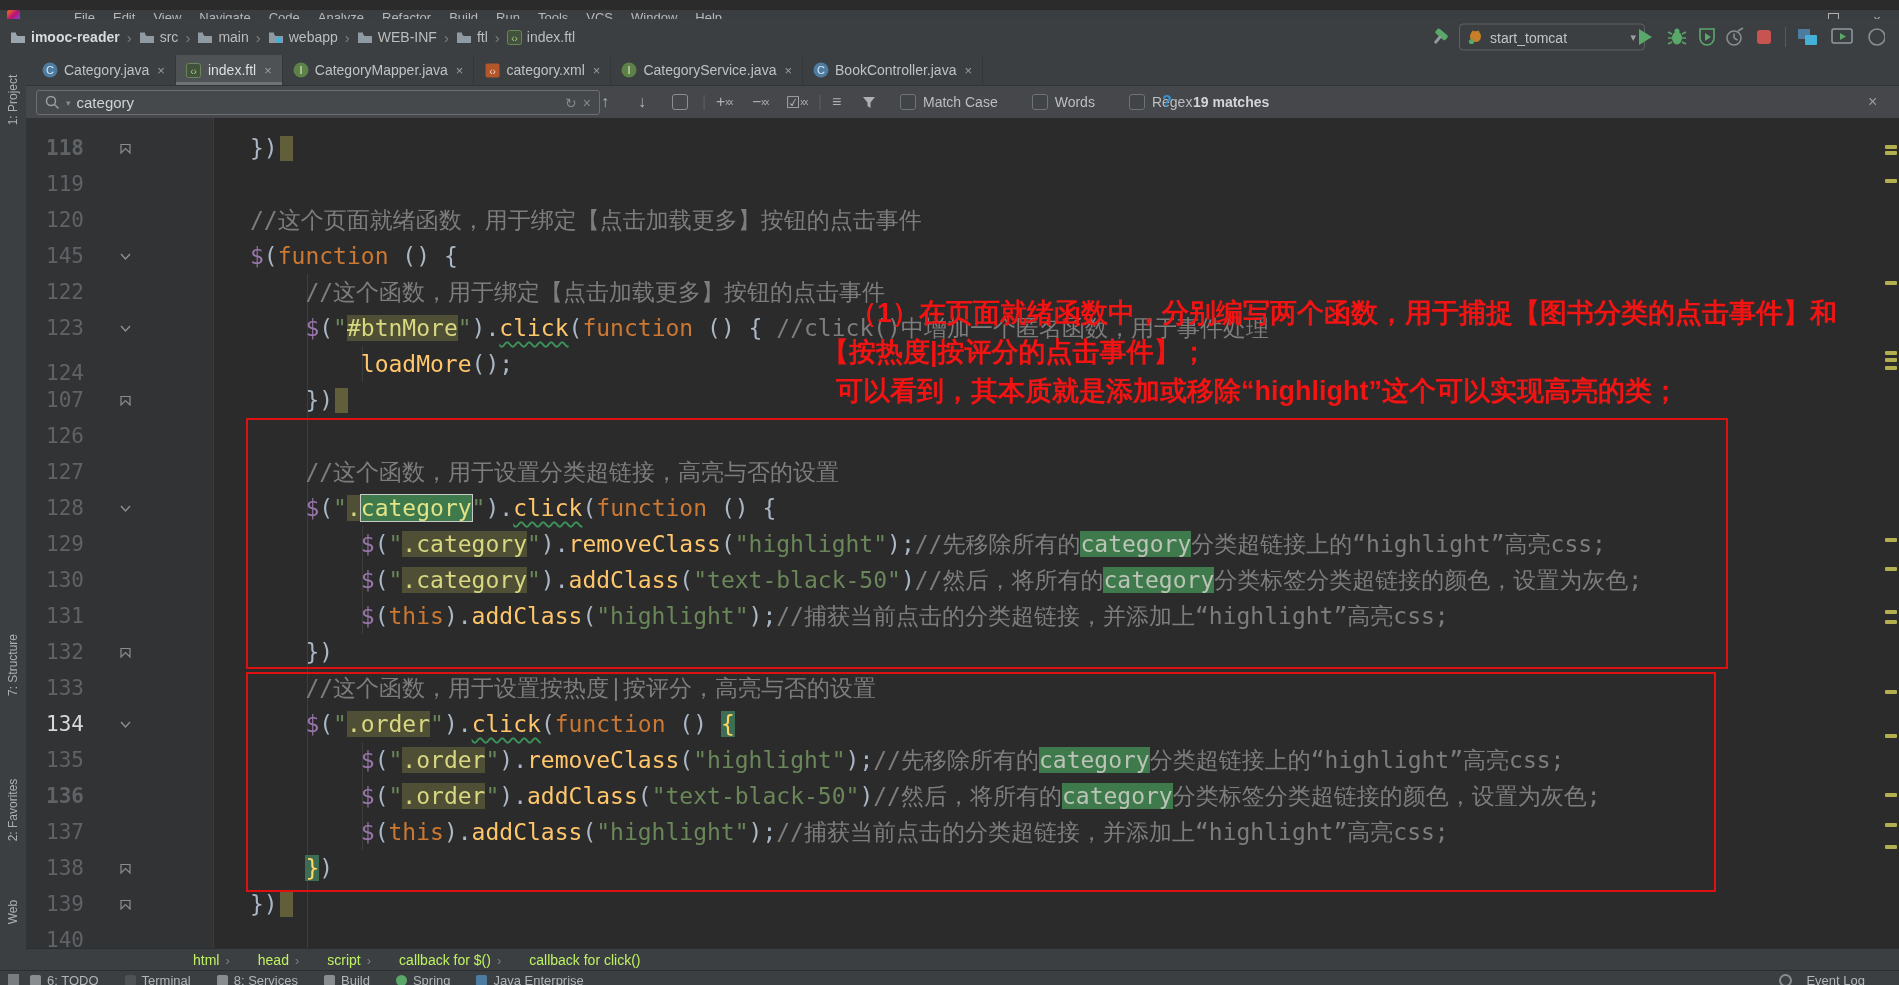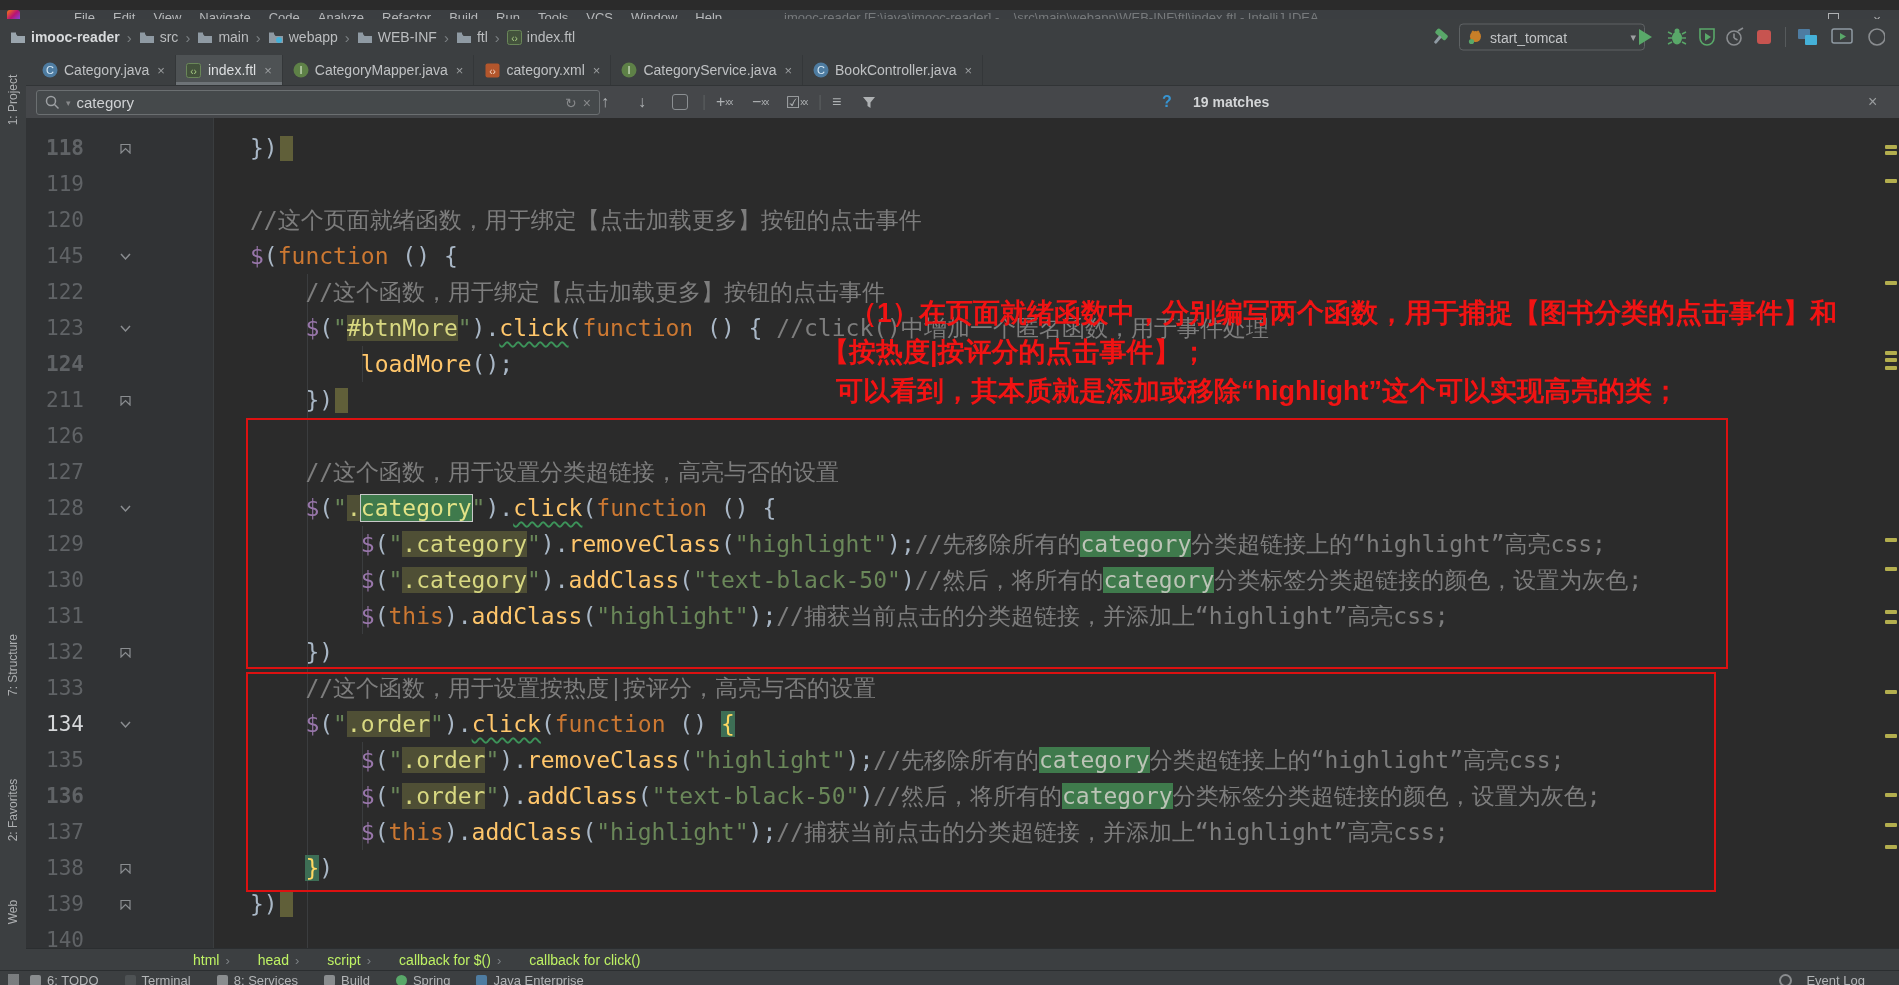--- a/index.html
+++ b/index.html
@@ -114,21 +114,20 @@
         <span class="menu-item"><u>C</u>ode</span>
         <span class="menu-item">Analy<u>z</u>e</span>
         <span class="menu-item"><u>R</u>efactor</span>
         <span class="menu-item"><u>B</u>uild</span>
         <span class="menu-item">R<u>u</u>n</span>
         <span class="menu-item"><u>T</u>ools</span>
         <span class="menu-item">VC<u>S</u></span>
         <span class="menu-item"><u>W</u>indow</span>
         <span class="menu-item"><u>H</u>elp</span>
       </nav>
-    <span id="win-title">imooc-reader [E:\java\imooc-reader] - ...\src\main\webapp\WEB-INF\ftl\index.ftl - IntelliJ IDEA</span>
     <div id="win-buttons">
       <span class="winbtn">—</span>
       <span class="winbtn"><span class="boxglyph"></span></span>
       <span class="winbtn">×</span>
     </div>
   </div>
 
   <div id="toolbar">
     <div id="crumbs">
         <span class="crumb crumb-root">
@@ -366,20 +365,34 @@
     <span class="sctrl" style="left:690px;">+<span class="subxx">xx</span></span>
     <span class="sctrl" style="left:726px;">−<span class="subxx">xx</span></span>
     <span class="sctrl" style="left:760px;">☑<span class="subxx">xx</span></span>
     <span class="sctrl" style="left:792px;color:#585c5e;">|</span>
     <span class="sctrl" style="left:806px;">≡</span>
     <span class="sctrl" style="left:836px;">
       <svg width="14" height="13">
           <path d="M1 1 H13 L8.5 6.5 V12 L5.5 10 V6.5 Z" fill="#aeb1b3"></path>
         </svg>
     </span>
+    <span class="sctrl" style="left: 874px; gap: 34px; display: flex;" id="search-options">
+        <span class="opt">
+          <span class="cbx"></span>
+          <span>Match Case</span>
+        </span>
+        <span class="opt">
+          <span class="cbx"></span>
+          <span>Words</span>
+        </span>
+        <span class="opt">
+          <span class="cbx"></span>
+          <span>Regex</span>
+        </span>
+      </span>
     <span class="sctrl" style="left:1136px;" id="help-q">?</span>
     <span class="sctrl" style="left:1167px;" id="matches-label">19 matches</span>
     <span class="sctrl" style="left:1842px;color:#9a9d9f;">×</span>
   </div>
 
   <div id="editor">
     <div id="gutter">
         <div class="lnum" style="top: 12px; font-weight: bold;">118</div>
         <div class="fold" style="top: 12px;">
           <svg width="13" height="11">
@@ -394,22 +407,22 @@
             <polyline points="2,2 6.5,7 11,2" fill="none" stroke="#8a8d90" stroke-width="1.5"></polyline>
           </svg>
         </div>
         <div class="lnum" style="top: 156px;">122</div>
         <div class="lnum" style="top: 192px;">123</div>
         <div class="fold" style="top: 192px;">
           <svg width="13" height="9">
             <polyline points="2,2 6.5,7 11,2" fill="none" stroke="#8a8d90" stroke-width="1.5"></polyline>
           </svg>
         </div>
-        <div class="lnum" style="top: 228px; font-weight: bold;">124</div>
-        <div class="lnum" style="top: 264px;">211</div>
+        <div class="lnum" style="top: 237px;">124</div>
+        <div class="lnum" style="top: 264px;">107</div>
         <div class="fold" style="top: 264px;">
           <svg width="13" height="11">
             <path d="M2 10 V1.5 H11 V10 L6.5 5.5 Z" fill="none" stroke="#8a8d90" stroke-width="1.2"></path>
           </svg>
         </div>
         <div class="lnum" style="top: 300px;">126</div>
         <div class="lnum" style="top: 336px;">127</div>
         <div class="lnum" style="top: 372px;">128</div>
         <div class="fold" style="top: 372px;">
           <svg width="13" height="9">

